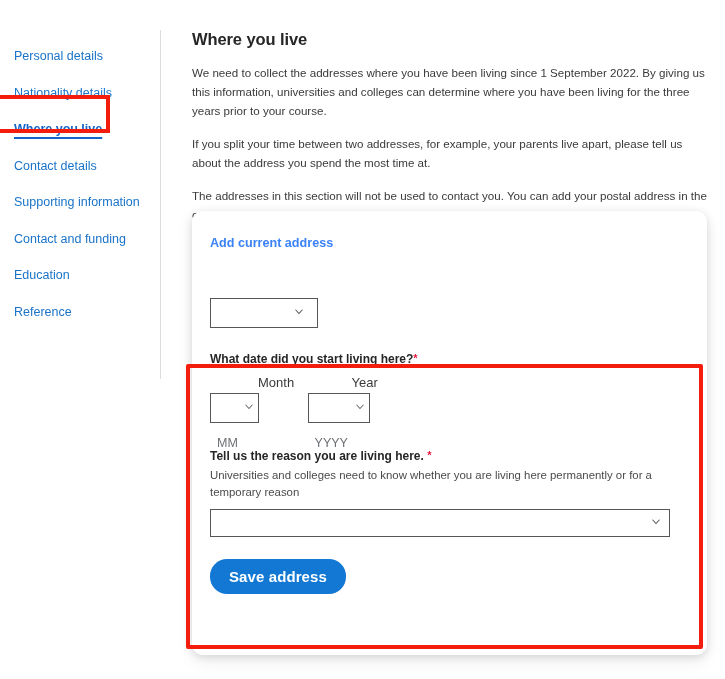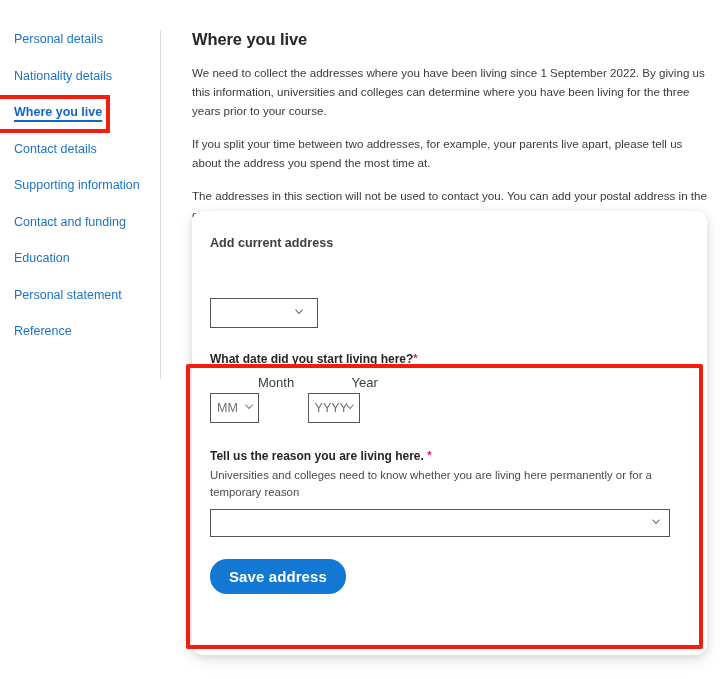--- a/index.html
+++ b/index.html
@@ -20,21 +20,21 @@
   .page {
     position: relative;
     width: 725px;
     height: 679px;
   }
 
   
   .sidebar {
     position: absolute;
     left: 0;
-    top: 31px;
+    top: 48px;
     width: 160px;
     padding-left: 14px;
     box-sizing: border-box;
   }
   .sidebar-divider {
     position: absolute;
     left: 160px;
     top: 30px;
     width: 1px;
     height: 349px;
@@ -91,21 +91,21 @@
     border-radius: 11px;
     box-shadow: 0 2px 9px rgba(0,0,0,0.13), 0 6px 18px rgba(0,0,0,0.07);
     box-sizing: border-box;
   }
   .card-inner {
     padding: 20px 18px 0 18px;
   }
   .card-title {
     font-size: 12.6px;
     font-weight: bold;
-    color: #404040;
+    color: #3b82f6;
     margin: 5px 0 16px 0;
   }
 
   .field-label {
     font-size: 12px;
     font-weight: bold;
     color: #262626;
     margin: 0;
   }
   .req {
@@ -133,20 +133,21 @@
     cursor: pointer;
   }
   .select-box .sel-text {
     display: block;
     font-size: 12.5px;
     color: #6c7074;
     padding: 0 22px 0 9px;
     line-height: inherit;
     white-space: nowrap;
     overflow: hidden;
+    margin-top: 35px;
   }
   .chev {
     position: absolute;
     right: 8px;
     top: 50%;
     width: 8px;
     height: 8px;
     margin-top: -5px;
     pointer-events: none;
   }
@@ -163,21 +164,21 @@
   #month-select {
     width: 49px;
     height: 30px;
     line-height: 28px;
     margin-top: 3px;
   }
   #month-select .sel-text { padding: 0 17px 0 6px; }
   #month-select .chev { right: 5px; }
 
   #year-select {
-    width: 52px;
+    width: 62px;
     height: 30px;
     line-height: 28px;
     margin-top: 3px;
     margin-left: 4px;
   }
   #year-select .sel-text { padding: 0 17px 0 6px; }
   #year-select .chev { right: 5px; }
 
   #reason-select {
     width: 460px;
@@ -249,21 +250,20 @@
 <div class="page">
 
   <nav class="sidebar">
     <a class="nav-item">Personal details</a>
     <a class="nav-item">Nationality details</a>
     <a class="nav-item active">Where you live</a>
     <a class="nav-item">Contact details</a>
     <a class="nav-item">Supporting information</a>
     <a class="nav-item">Contact and funding</a>
     <a class="nav-item">Education</a>
-    <a class="nav-item">Personal statement</a>
     <a class="nav-item">Reference</a>
   </nav>
   <div class="sidebar-divider"></div>
 
   <div class="main">
     <h1 class="page-title">Where you live</h1>
     <p class="intro-p">We need to collect the addresses where you have been living since 1 September 2022. By giving us this information, universities and colleges can determine where you have been living for the three years prior to your course.</p>
     <p class="intro-p">If you split your time between two addresses, for example, your parents live apart, please tell us about the address you spend the most time at.</p>
     <p class="intro-p">The addresses in this section will not be used to contact you. You can add your postal address in the contact details section.</p>
   </div>

